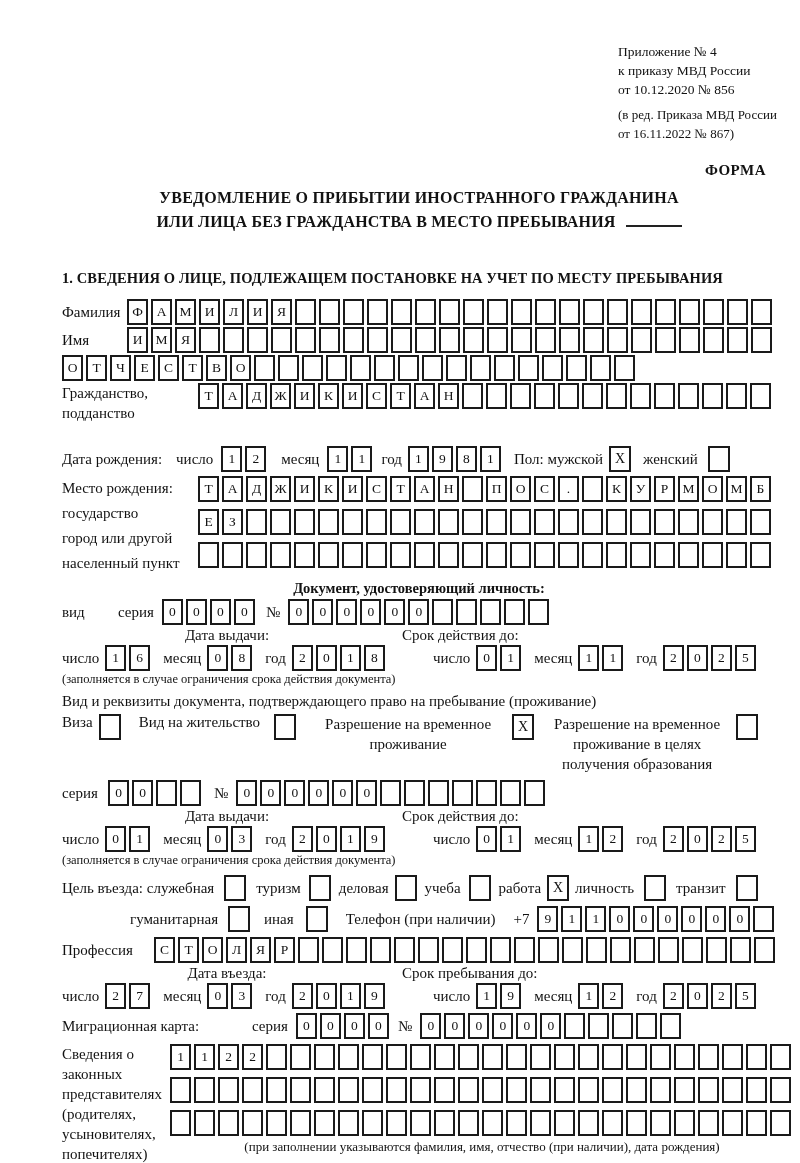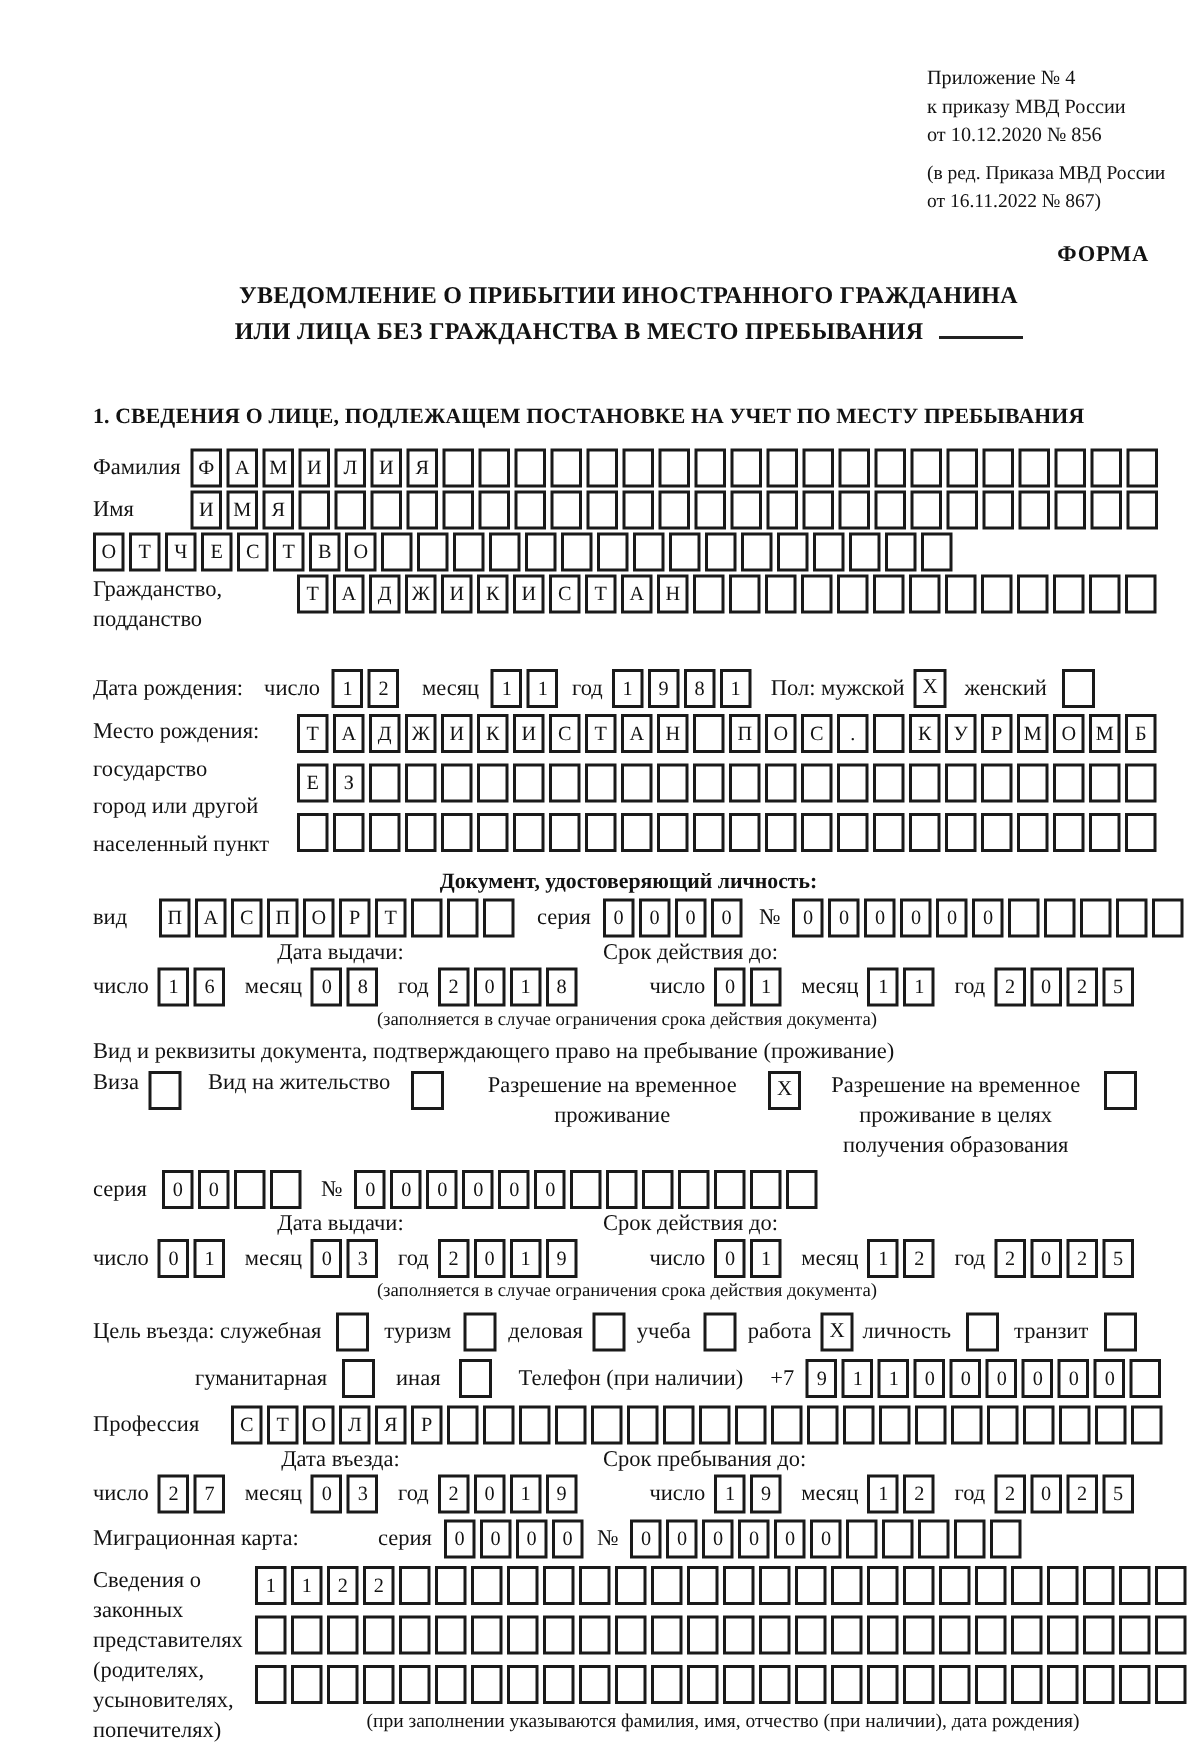--- a/index.html
+++ b/index.html
@@ -36,21 +36,21 @@
 
   .center-heading{text-align:center;font-weight:bold;font-size:14.5px;margin-top:4px}
   .dhdr{display:flex;margin-top:2px;font-size:15px}
   .dhdr .h1{width:330px;text-align:center}
   .dhdr .h2{width:330px;margin-left:10px}
   .drow{display:flex;align-items:center;margin-top:1px}
   .dgroup{display:flex;align-items:center;flex:none}
   .dgroup.left{width:355px}
   .dgroup .lbl{margin-right:6px}
   .dgroup .boxes{margin-right:10px}
-  .note{font-size:12.5px;text-align:center;padding-right:2px;margin-top:1px}
+  .note{font-size:12.5px;text-align:left;padding-right:2px;margin-top:1px}
   .para{line-height:21px;margin-top:4px}
 
   .ckline{display:flex;align-items:flex-start;margin-top:2px}
   .ckline .txt{text-align:center;line-height:20px;white-space:nowrap}
   .g6{margin-left:6px}.g8{margin-left:8px}.g10{margin-left:10px}.g12{margin-left:12px}
   .g14{margin-left:14px}.g18{margin-left:18px}
 
   .mb7{margin-bottom:7px}
   .legal-note{font-size:13px;text-align:center;margin-top:3px}
 </style>
@@ -128,21 +128,20 @@
         <div class="boxes mb7"><span class="cb">Т</span><span class="cb">А</span><span class="cb">Д</span><span class="cb">Ж</span><span class="cb">И</span><span class="cb">К</span><span class="cb">И</span><span class="cb">С</span><span class="cb">Т</span><span class="cb">А</span><span class="cb">Н</span><span class="cb">&nbsp;</span><span class="cb">П</span><span class="cb">О</span><span class="cb">С</span><span class="cb">.</span><span class="cb">&nbsp;</span><span class="cb">К</span><span class="cb">У</span><span class="cb">Р</span><span class="cb">М</span><span class="cb">О</span><span class="cb">М</span><span class="cb">Б</span></div>
         <div class="boxes mb7"><span class="cb">Е</span><span class="cb">З</span><span class="cb">&nbsp;</span><span class="cb">&nbsp;</span><span class="cb">&nbsp;</span><span class="cb">&nbsp;</span><span class="cb">&nbsp;</span><span class="cb">&nbsp;</span><span class="cb">&nbsp;</span><span class="cb">&nbsp;</span><span class="cb">&nbsp;</span><span class="cb">&nbsp;</span><span class="cb">&nbsp;</span><span class="cb">&nbsp;</span><span class="cb">&nbsp;</span><span class="cb">&nbsp;</span><span class="cb">&nbsp;</span><span class="cb">&nbsp;</span><span class="cb">&nbsp;</span><span class="cb">&nbsp;</span><span class="cb">&nbsp;</span><span class="cb">&nbsp;</span><span class="cb">&nbsp;</span><span class="cb">&nbsp;</span></div>
         <div class="boxes"><span class="cb">&nbsp;</span><span class="cb">&nbsp;</span><span class="cb">&nbsp;</span><span class="cb">&nbsp;</span><span class="cb">&nbsp;</span><span class="cb">&nbsp;</span><span class="cb">&nbsp;</span><span class="cb">&nbsp;</span><span class="cb">&nbsp;</span><span class="cb">&nbsp;</span><span class="cb">&nbsp;</span><span class="cb">&nbsp;</span><span class="cb">&nbsp;</span><span class="cb">&nbsp;</span><span class="cb">&nbsp;</span><span class="cb">&nbsp;</span><span class="cb">&nbsp;</span><span class="cb">&nbsp;</span><span class="cb">&nbsp;</span><span class="cb">&nbsp;</span><span class="cb">&nbsp;</span><span class="cb">&nbsp;</span><span class="cb">&nbsp;</span><span class="cb">&nbsp;</span></div>
       </span>
     </div>
 
     <div class="center-heading">Документ, удостоверяющий личность:</div>
 
     <div class="row">
       <span class="lbl" style="width:44px">вид</span>
-      <span class="boxes"><span class="cb">П</span><span class="cb">А</span><span class="cb">С</span><span class="cb">П</span><span class="cb">О</span><span class="cb">Р</span><span class="cb">Т</span><span class="cb">&nbsp;</span><span class="cb">&nbsp;</span><span class="cb">&nbsp;</span></span>
       <span class="lbl g12">серия</span>
       <span class="boxes g8"><span class="cb">0</span><span class="cb">0</span><span class="cb">0</span><span class="cb">0</span></span>
       <span class="lbl g8">№</span>
       <span class="boxes g8"><span class="cb">0</span><span class="cb">0</span><span class="cb">0</span><span class="cb">0</span><span class="cb">0</span><span class="cb">0</span><span class="cb">&nbsp;</span><span class="cb">&nbsp;</span><span class="cb">&nbsp;</span><span class="cb">&nbsp;</span><span class="cb">&nbsp;</span></span>
     </div>
 
     <div class="dhdr">
       <span class="h1">Дата выдачи:</span>
       <span class="h2">Срок действия до:</span>
     </div>

